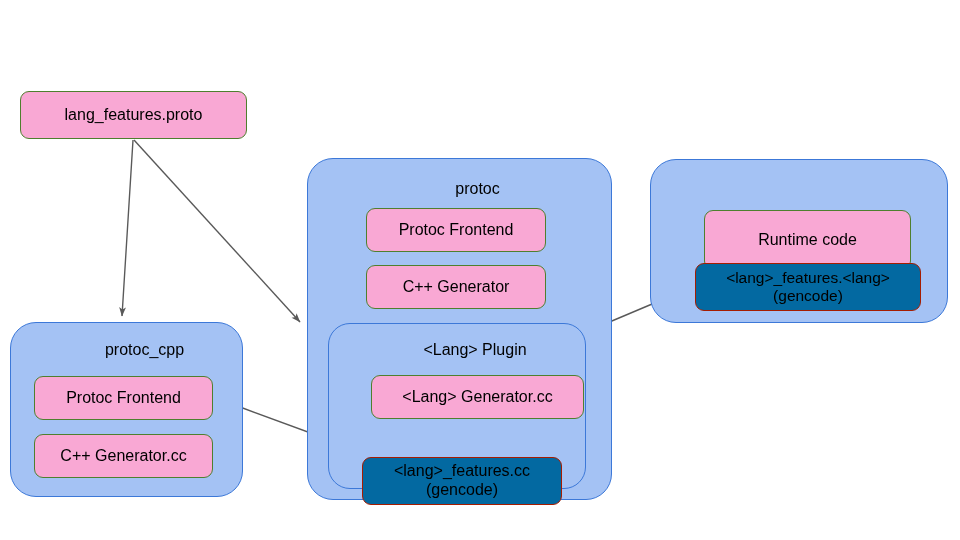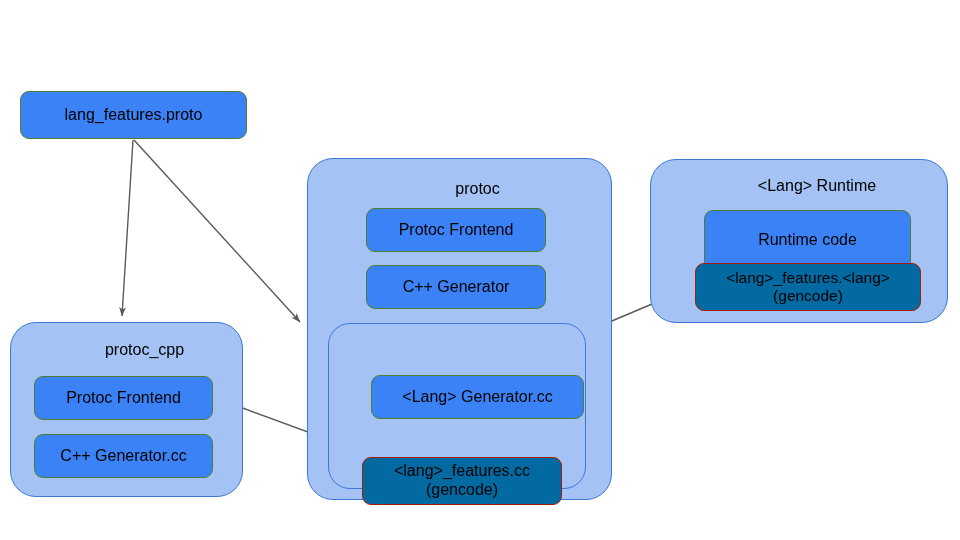--- a/index.html
+++ b/index.html
@@ -29,21 +29,21 @@
     text-align: center;
     line-height: 1.18;
     color: #000000;
   }
   .leaf {
     border-radius: 9px;
     border-width: 1.6px;
     border-style: solid;
   }
   .green {
-    background: #3b82f6;
+    background: #f9a8d4;
     border-color: #4f7f2e;
   }
   .red {
     background: #0369a1;
     border-color: #a61c00;
   }
   .container {
     background: #a4c2f4;
     border: 1.8px solid #3c78d8;
     border-radius: 26px;
@@ -124,36 +124,36 @@
 
     <div class="node leaf green fs16" style="left:58px; top:49px; width:180px; height:44px;">
       <span class="leaf-label">Protoc Frontend</span>
     </div>
 
     <div class="node leaf green fs16" style="left:58px; top:106px; width:180px; height:44px;">
       <span class="leaf-label">C++ Generator</span>
     </div>
 
     <div class="node container-inner" style="left:20px; top:164px; width:258px; height:166px;">
+      <div class="container-title" style="top:17px;">&lt;Lang&gt; Plugin</div>
 
       <div class="node leaf green fs16" style="left:28px; top:51px; width:213px; height:44px;margin-left:14px;">
         <span class="leaf-label">&lt;Lang&gt; Generator.cc</span>
       </div>
 
       <div class="node leaf red fs16" style="left:33px; top:105px; width:200px; height:48px;margin-top:28px;">
         <span class="leaf-label">
           <span>&lt;lang&gt;_features.cc</span><br>
           <span>(gencode)</span>
         </span>
       </div>
     </div>
   </div>
 
   <div class="node container" style="left:650px; top:159px; width:298px; height:164px;">
-    <div class="container-title" style="top:17px;">&lt;Lang&gt; Runtime</div>
 
     <div class="node leaf green fs16" style="left:53px; top:50px; width:207px; height:60px;">
       <span class="leaf-label">Runtime code</span>
     </div>
 
     <div class="node leaf red fs15" style="left:44px; top:103px; width:226px; height:48px;">
       <span class="leaf-label">
         <span>&lt;lang&gt;_features.&lt;lang&gt;</span><br>
         <span>(gencode)</span>
       </span>

